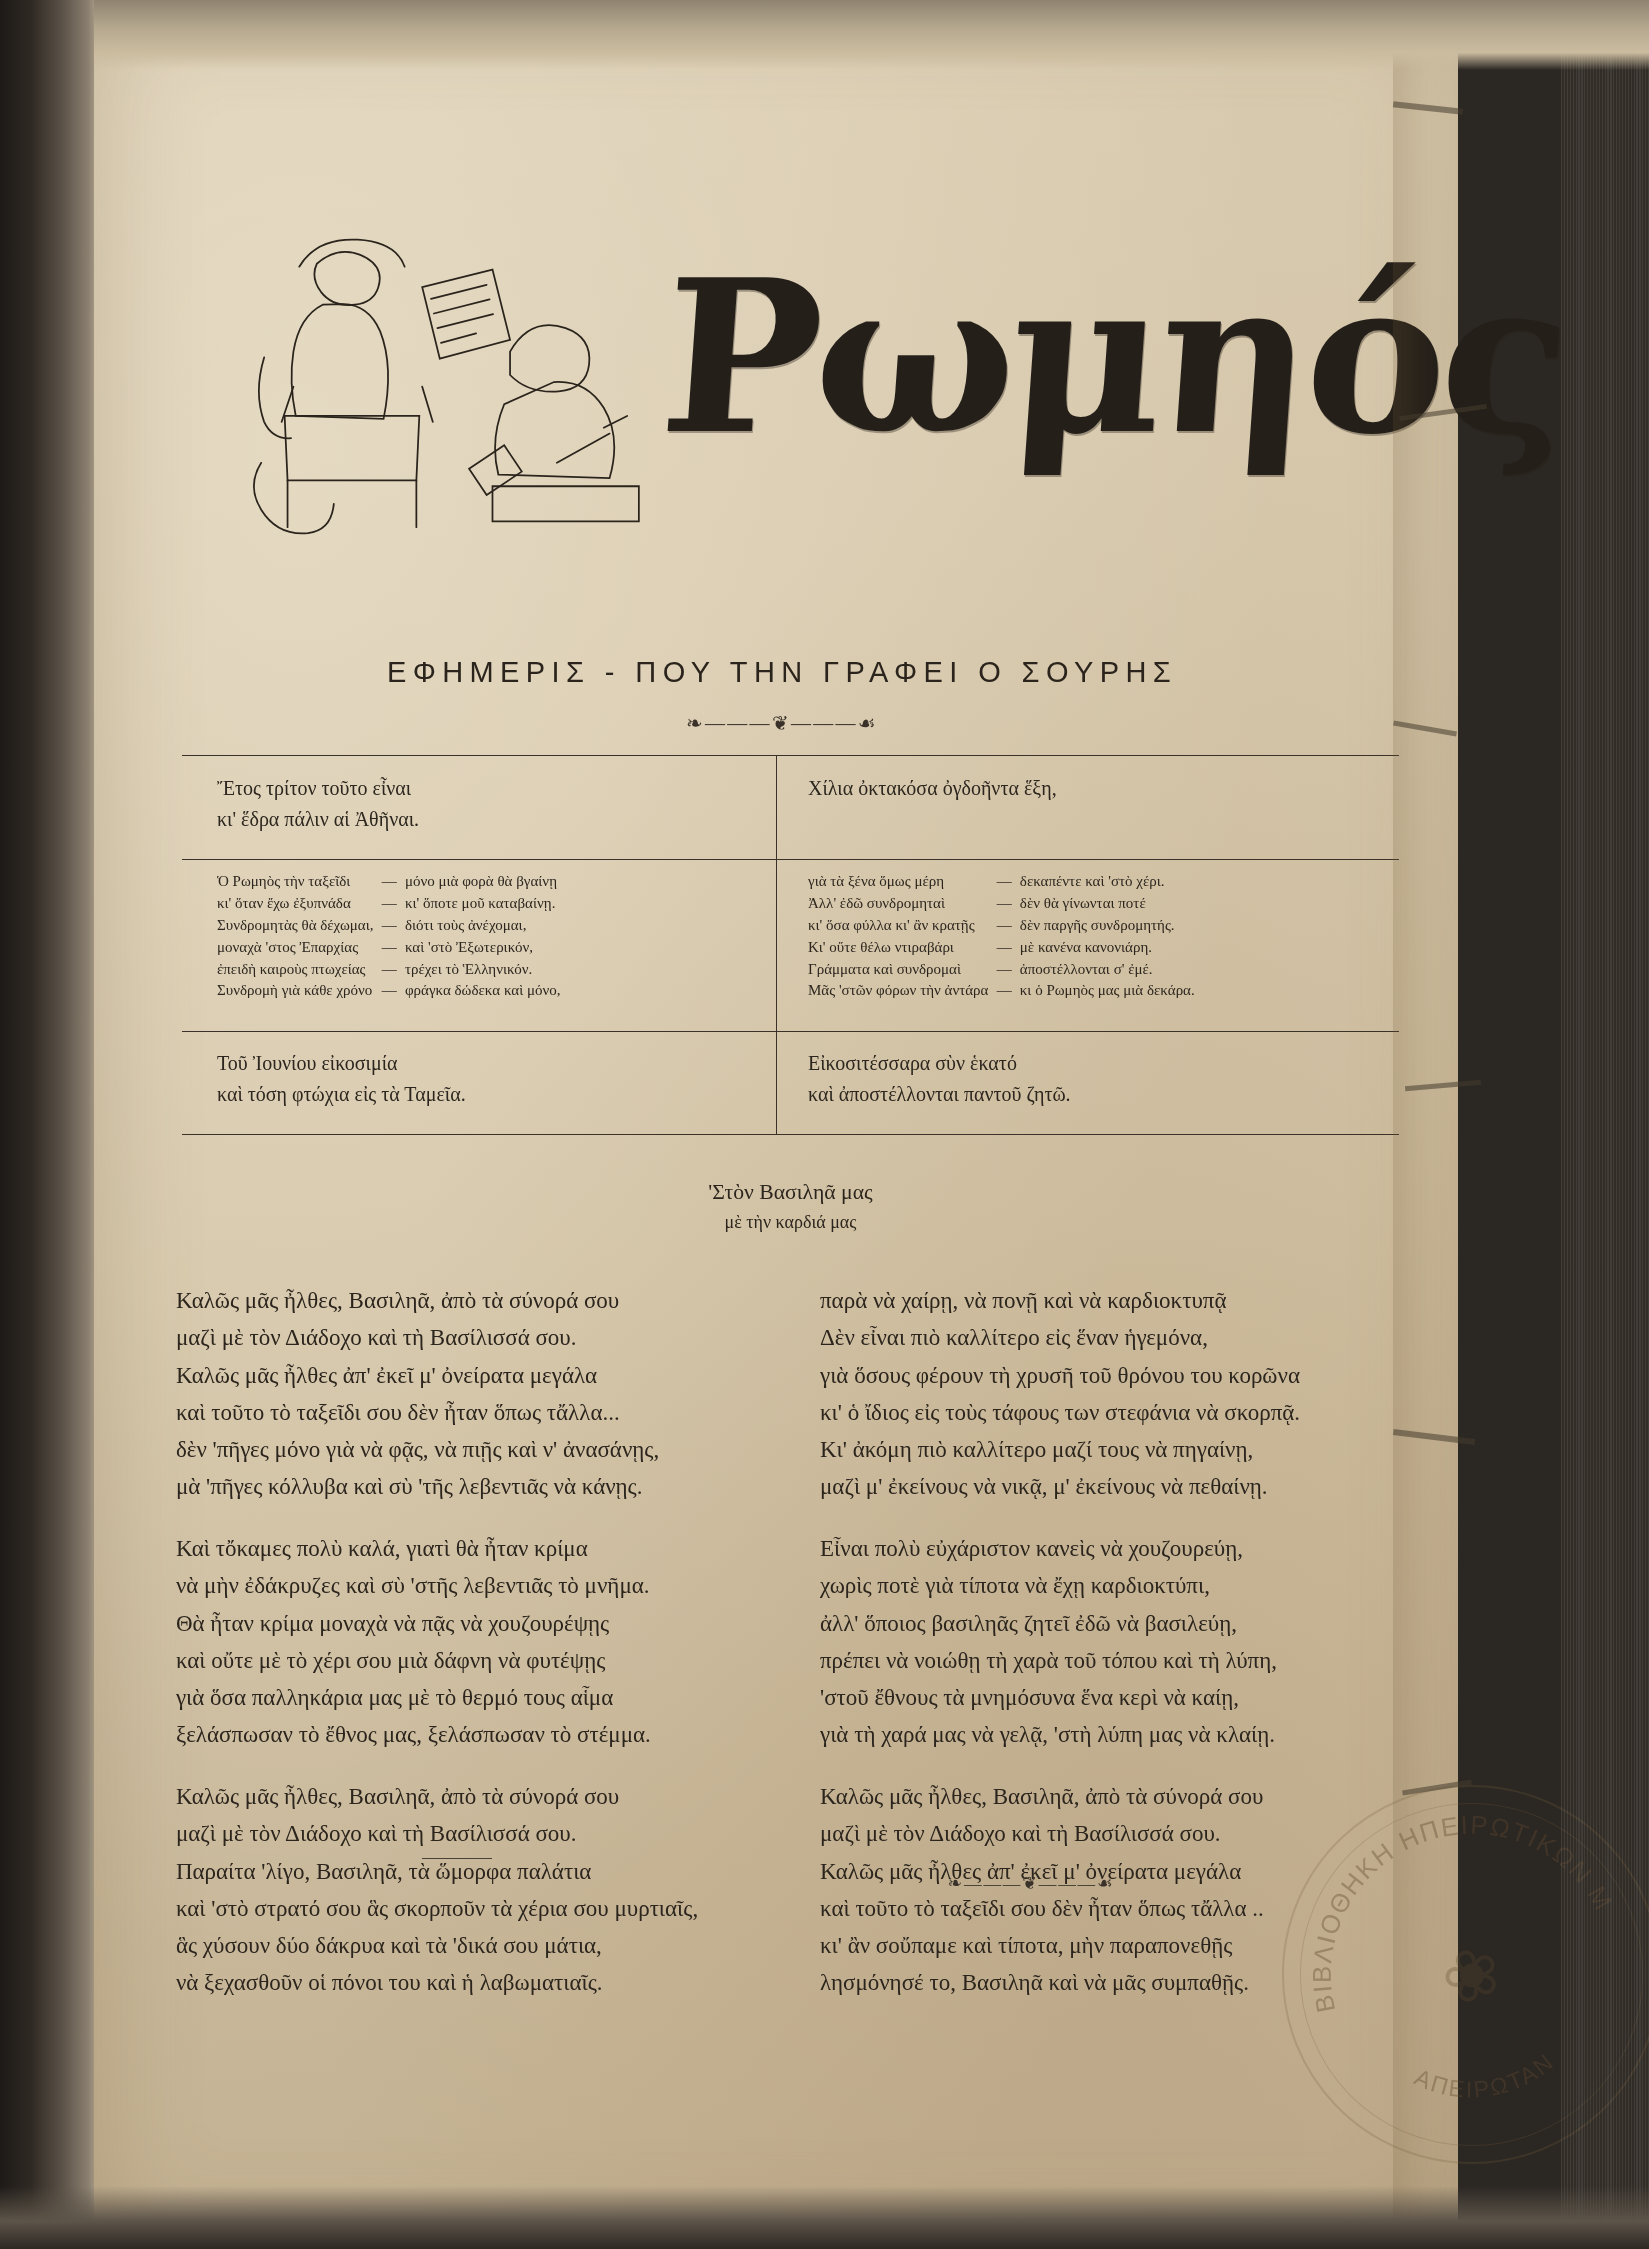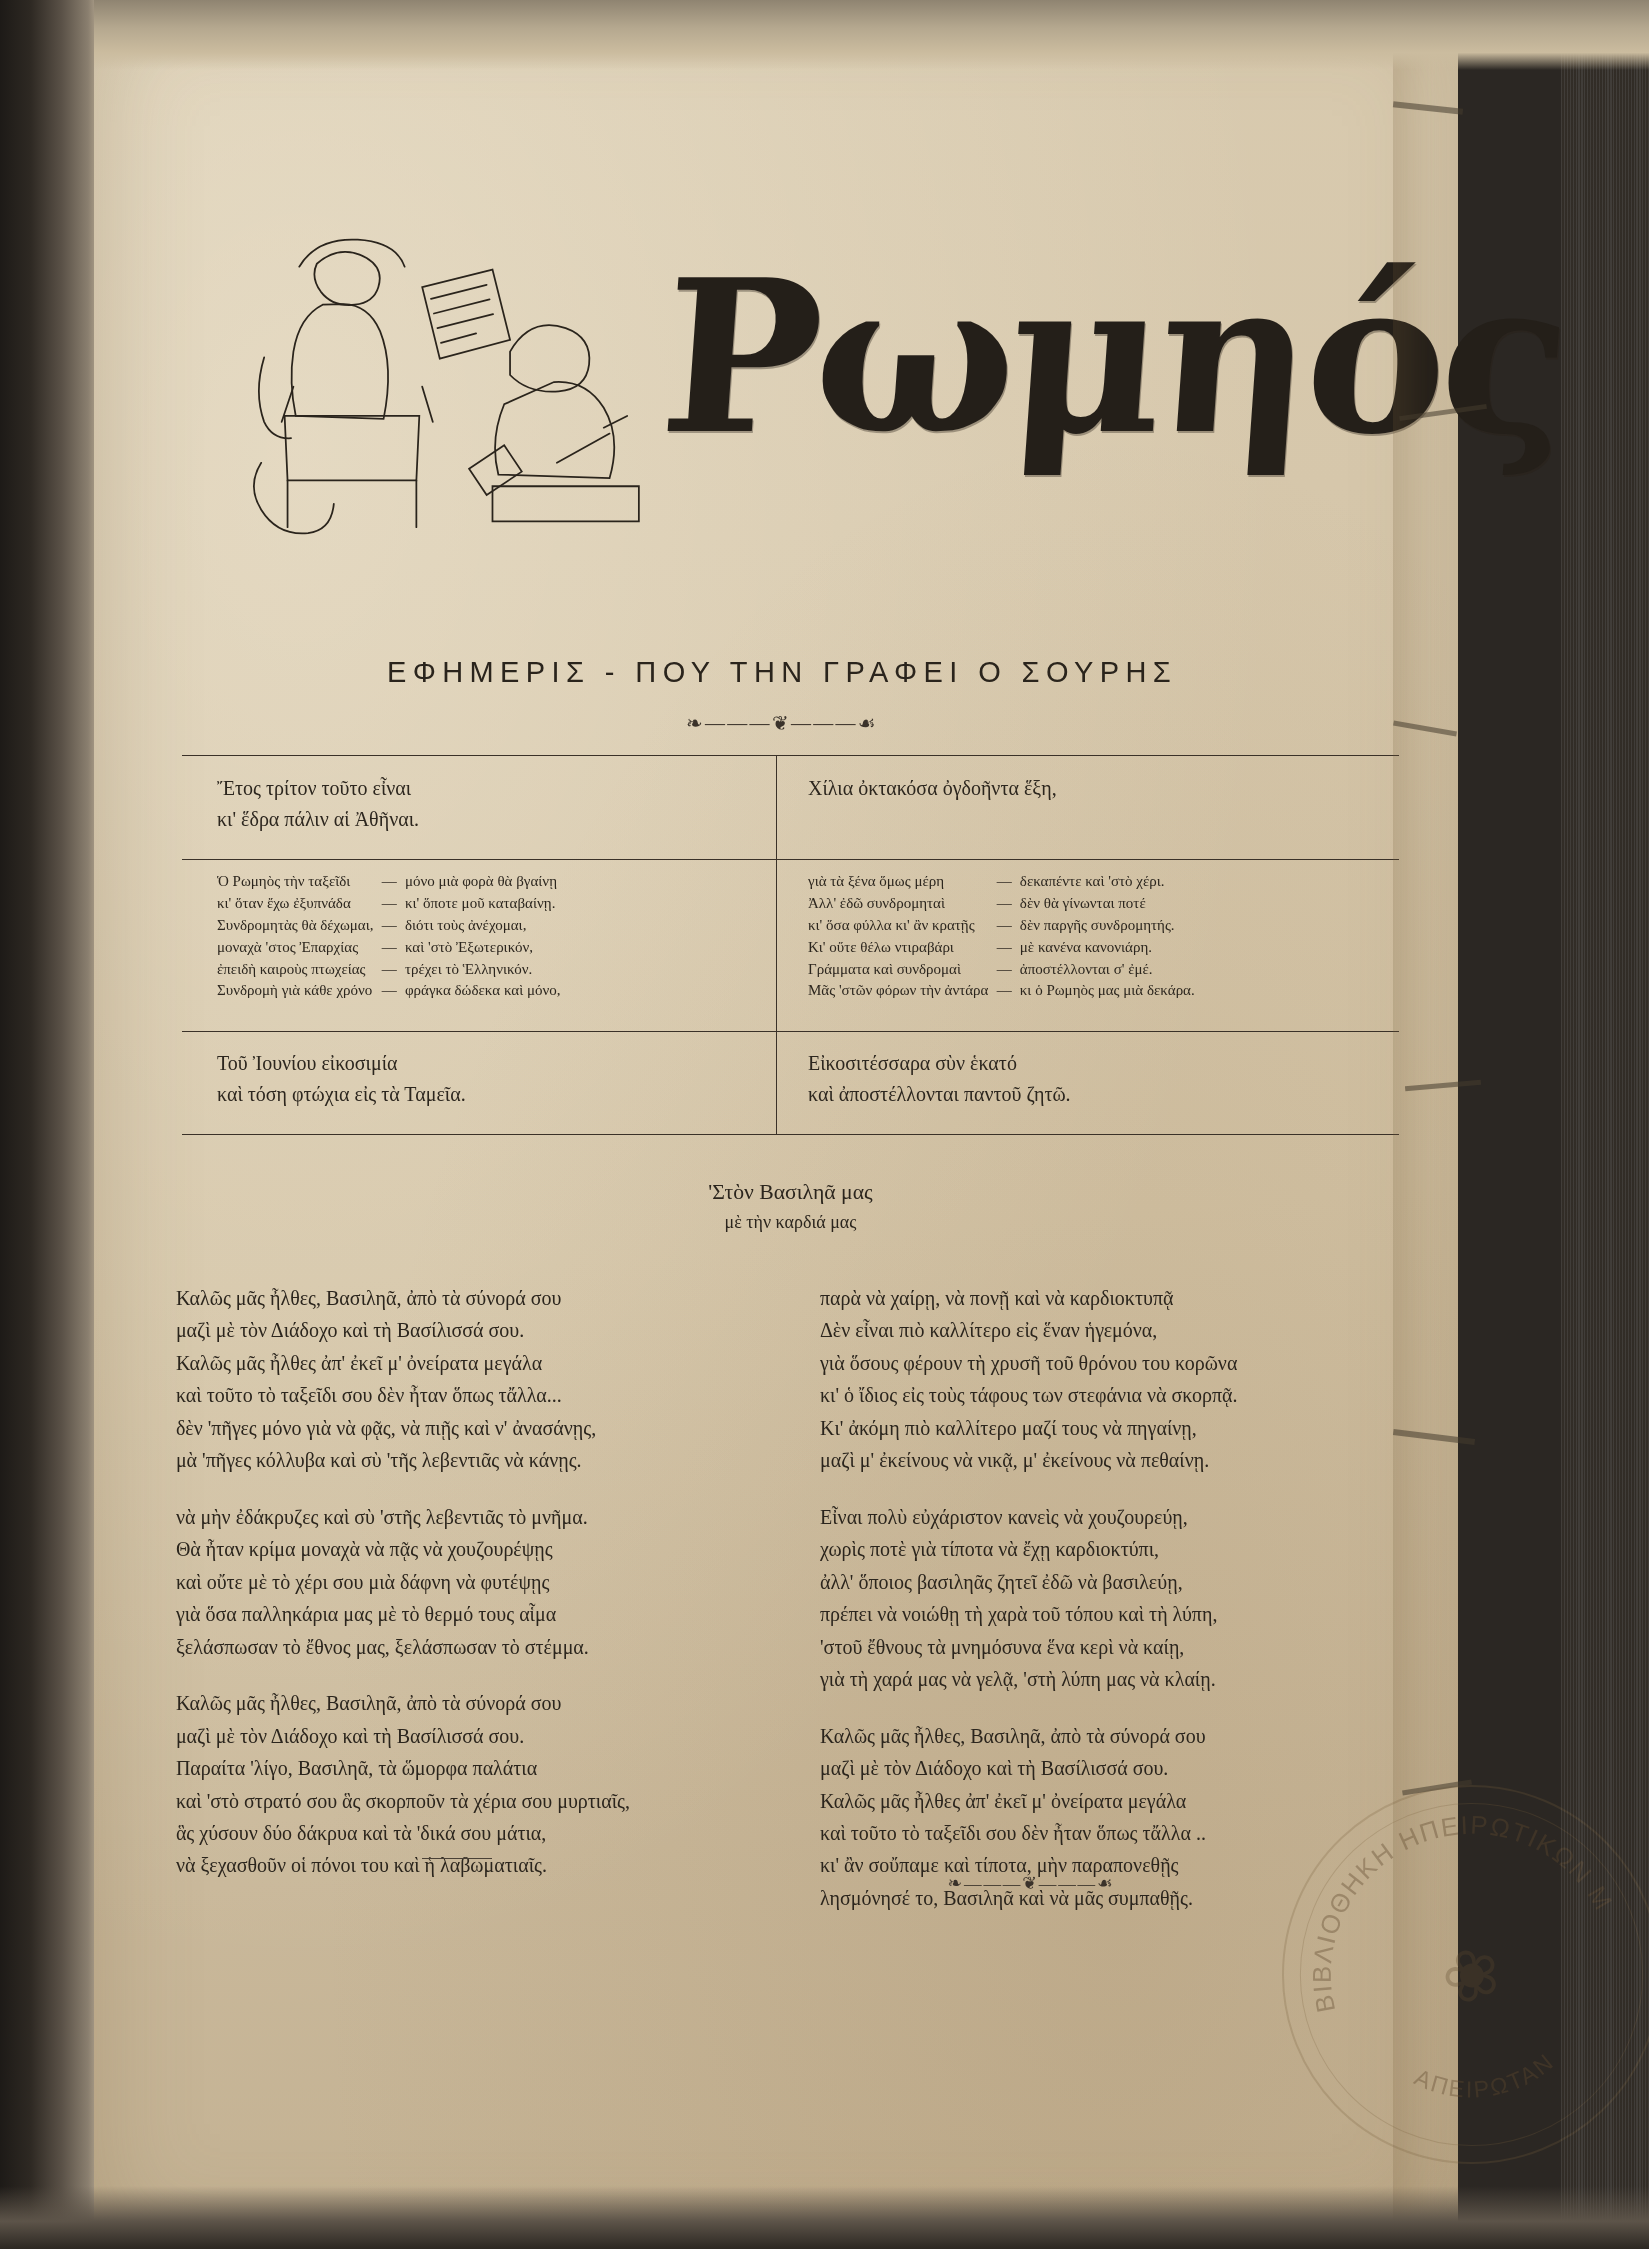--- a/index.html
+++ b/index.html
@@ -100,21 +100,21 @@
   .ratelist td.dash{padding:0 8.2px;}
   .ratelist td.r{text-align:left;}
 
   
   .poemtitle{
     position:absolute;left:88px;top:1176px;width:1217px;text-align:center;
     font-size:21.7px;color:#2b251d;line-height:1.5;
   }
   .poemtitle .l2{font-size:18px;}
   .cols{position:absolute;left:76px;top:1282px;width:1241px;height:632px;}
-  .col{position:absolute;top:0;width:574px;font-size:20px;line-height:1.62;color:#2b251d;}
+  .col{position:absolute;top:0;width:574px;font-size:23px;line-height:1.62;color:#2b251d;}
   .col.left{left:5.9px;}
   .col.right{left:650px;}
   .stanza{margin:0 0 24.6px 0;}
   .line{white-space:nowrap;}
   .endorn{
     position:absolute;left:650px;top:1873px;width:574px;text-align:center;
     font-size:17.6px;color:#3a322a;letter-spacing:1.8px;
   }
   .smalldash{
     position:absolute;left:328px;top:1858px;width:70px;height:1.2px;background:#4a4136;
@@ -295,20 +295,21 @@
       <div class="col left">
         <div class="stanza">
           <div class="line">Καλῶς μᾶς ἦλθες, Βασιληᾶ, ἀπὸ τὰ σύνορά σου</div>
           <div class="line">μαζὶ μὲ τὸν Διάδοχο καὶ τὴ Βασίλισσά σου.</div>
           <div class="line">Καλῶς μᾶς ἦλθες ἀπ' ἐκεῖ μ' ὀνείρατα μεγάλα</div>
           <div class="line">καὶ τοῦτο τὸ ταξεῖδι σου δὲν ἦταν ὅπως τἄλλα...</div>
           <div class="line">δὲν 'πῆγες μόνο γιὰ νὰ φᾷς, νὰ πιῇς καὶ ν' ἀνασάνῃς,</div>
           <div class="line">μὰ 'πῆγες κόλλυβα καὶ σὺ 'τῆς λεβεντιᾶς νὰ κάνῃς.</div>
         </div>
         <div class="stanza">
+          <div class="line">Καὶ τὄκαμες πολὺ καλά, γιατὶ θὰ ἦταν κρίμα</div>
           <div class="line">νὰ μὴν ἐδάκρυζες καὶ σὺ 'στῆς λεβεντιᾶς τὸ μνῆμα.</div>
           <div class="line">Θὰ ἦταν κρίμα μοναχὰ νὰ πᾷς νὰ χουζουρέψῃς</div>
           <div class="line">καὶ οὔτε μὲ τὸ χέρι σου μιὰ δάφνη νὰ φυτέψῃς</div>
           <div class="line">γιὰ ὅσα παλληκάρια μας μὲ τὸ θερμό τους αἷμα</div>
           <div class="line">ξελάσπωσαν τὸ ἔθνος μας, ξελάσπωσαν τὸ στέμμα.</div>
         </div>
         <div class="stanza">
           <div class="line">Καλῶς μᾶς ἦλθες, Βασιληᾶ, ἀπὸ τὰ σύνορά σου</div>
           <div class="line">μαζὶ μὲ τὸν Διάδοχο καὶ τὴ Βασίλισσά σου.</div>
           <div class="line">Παραίτα 'λίγο, Βασιληᾶ, τὰ ὥμορφα παλάτια</div>

